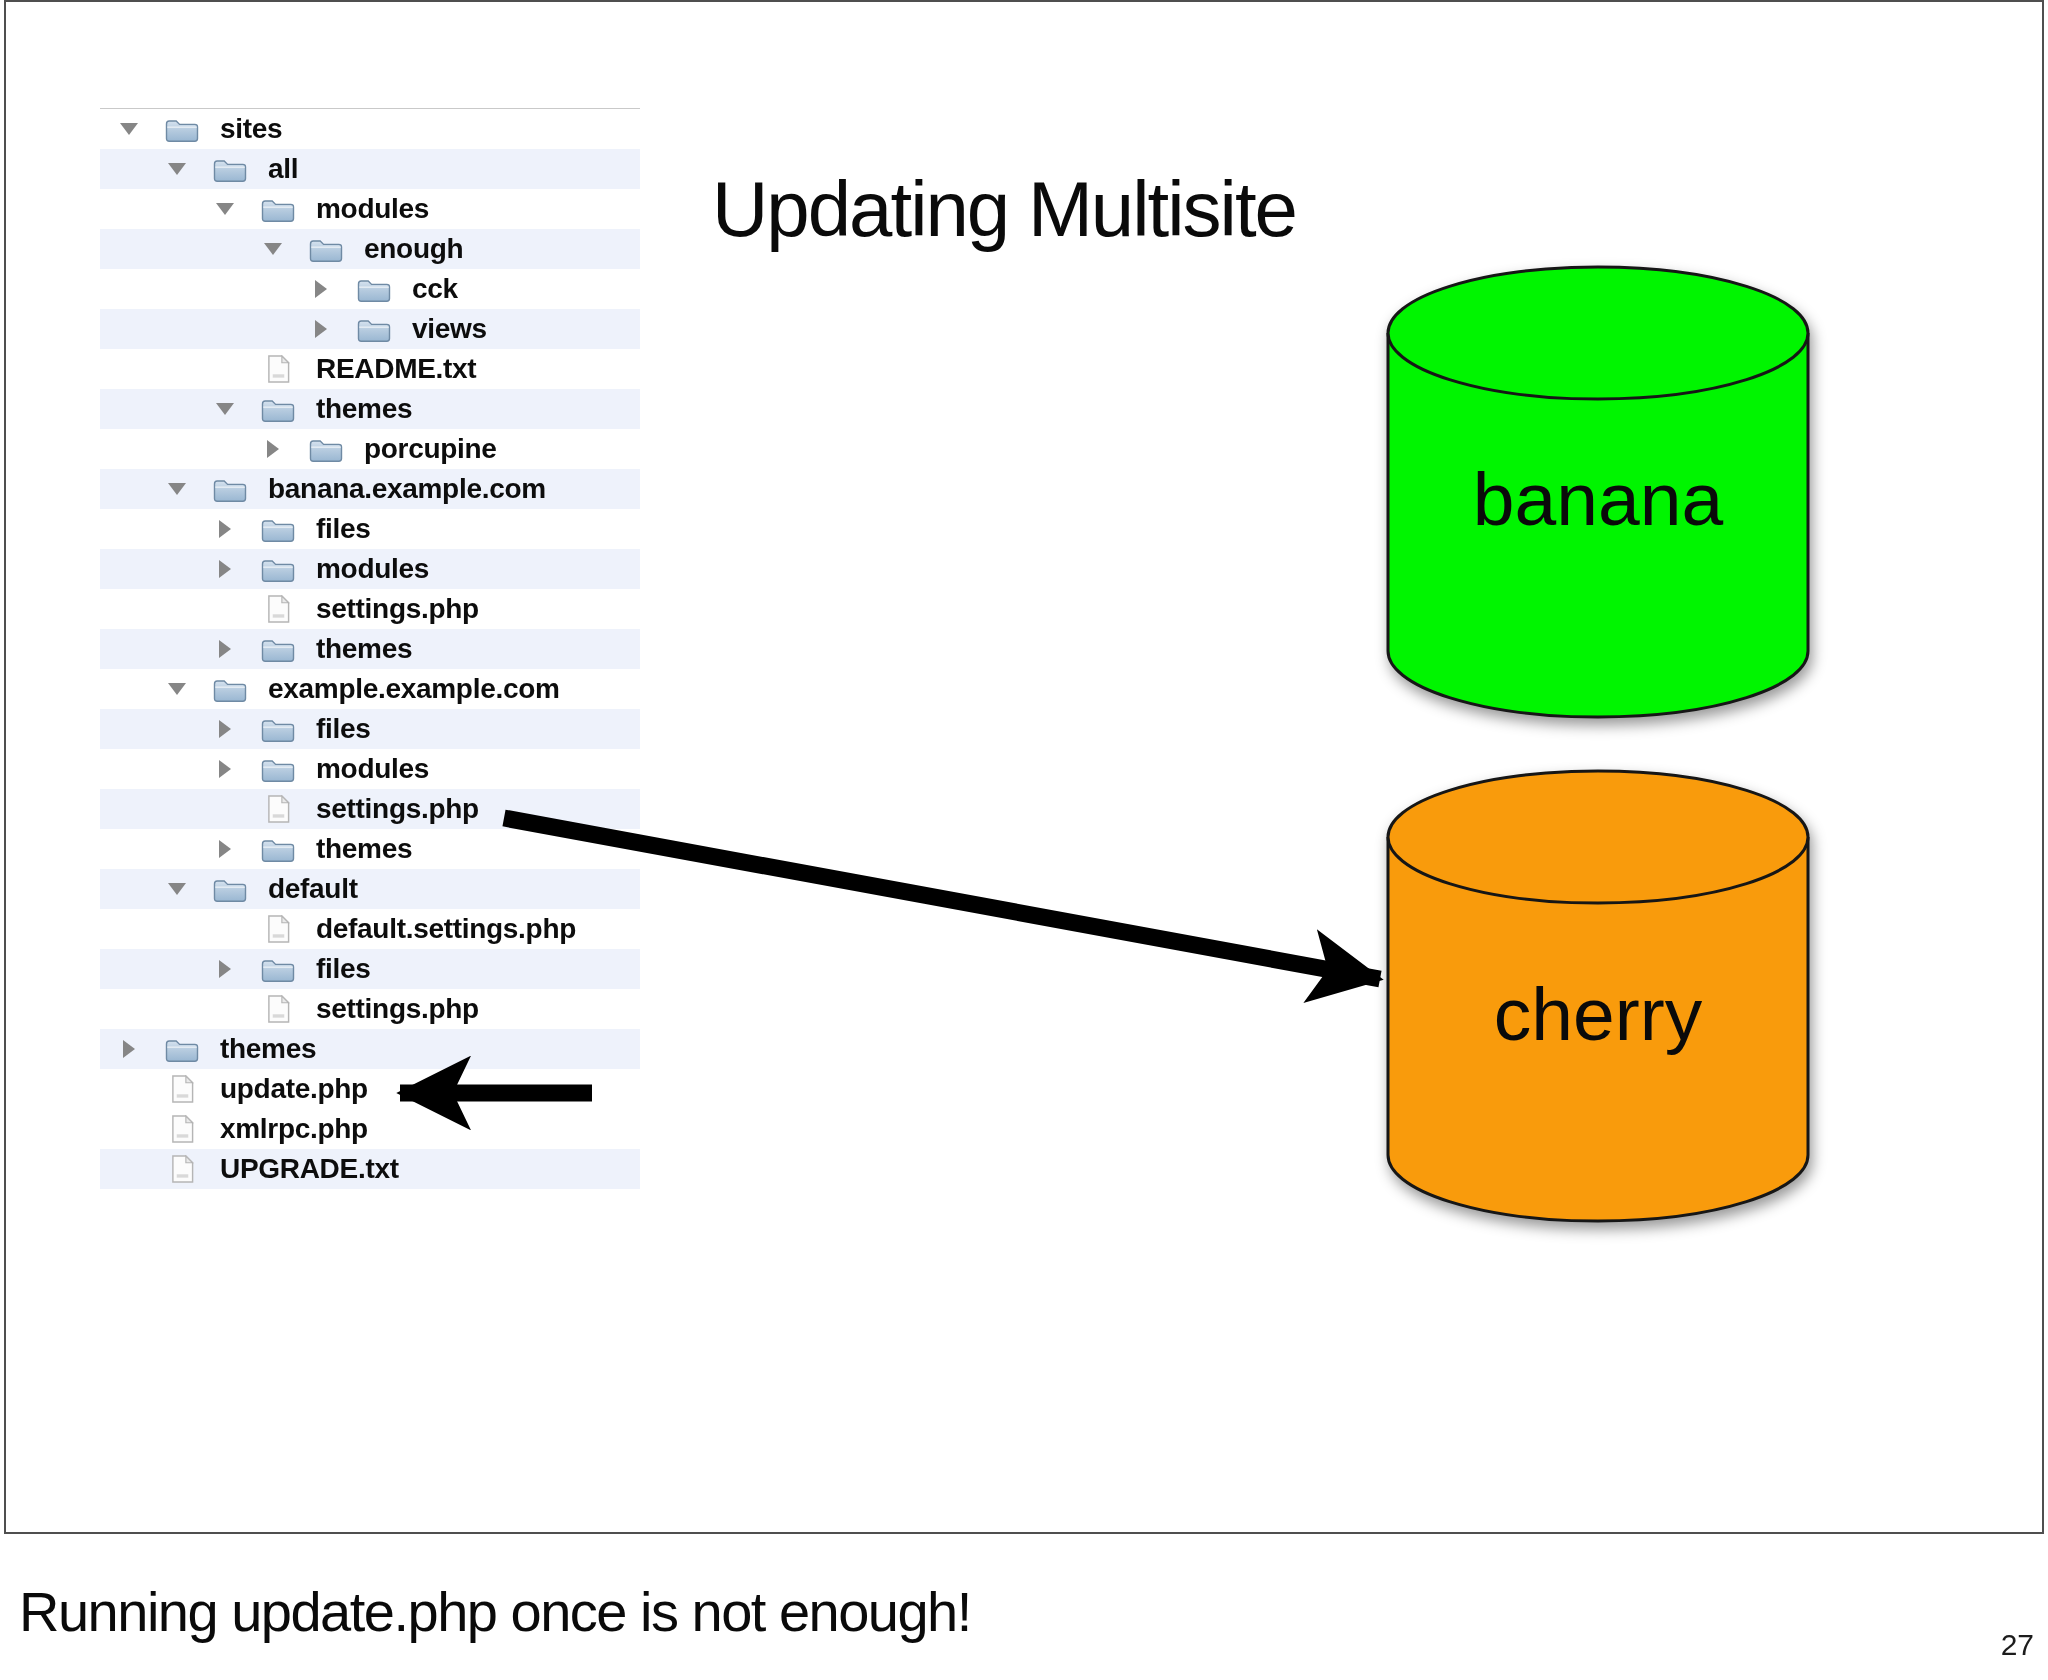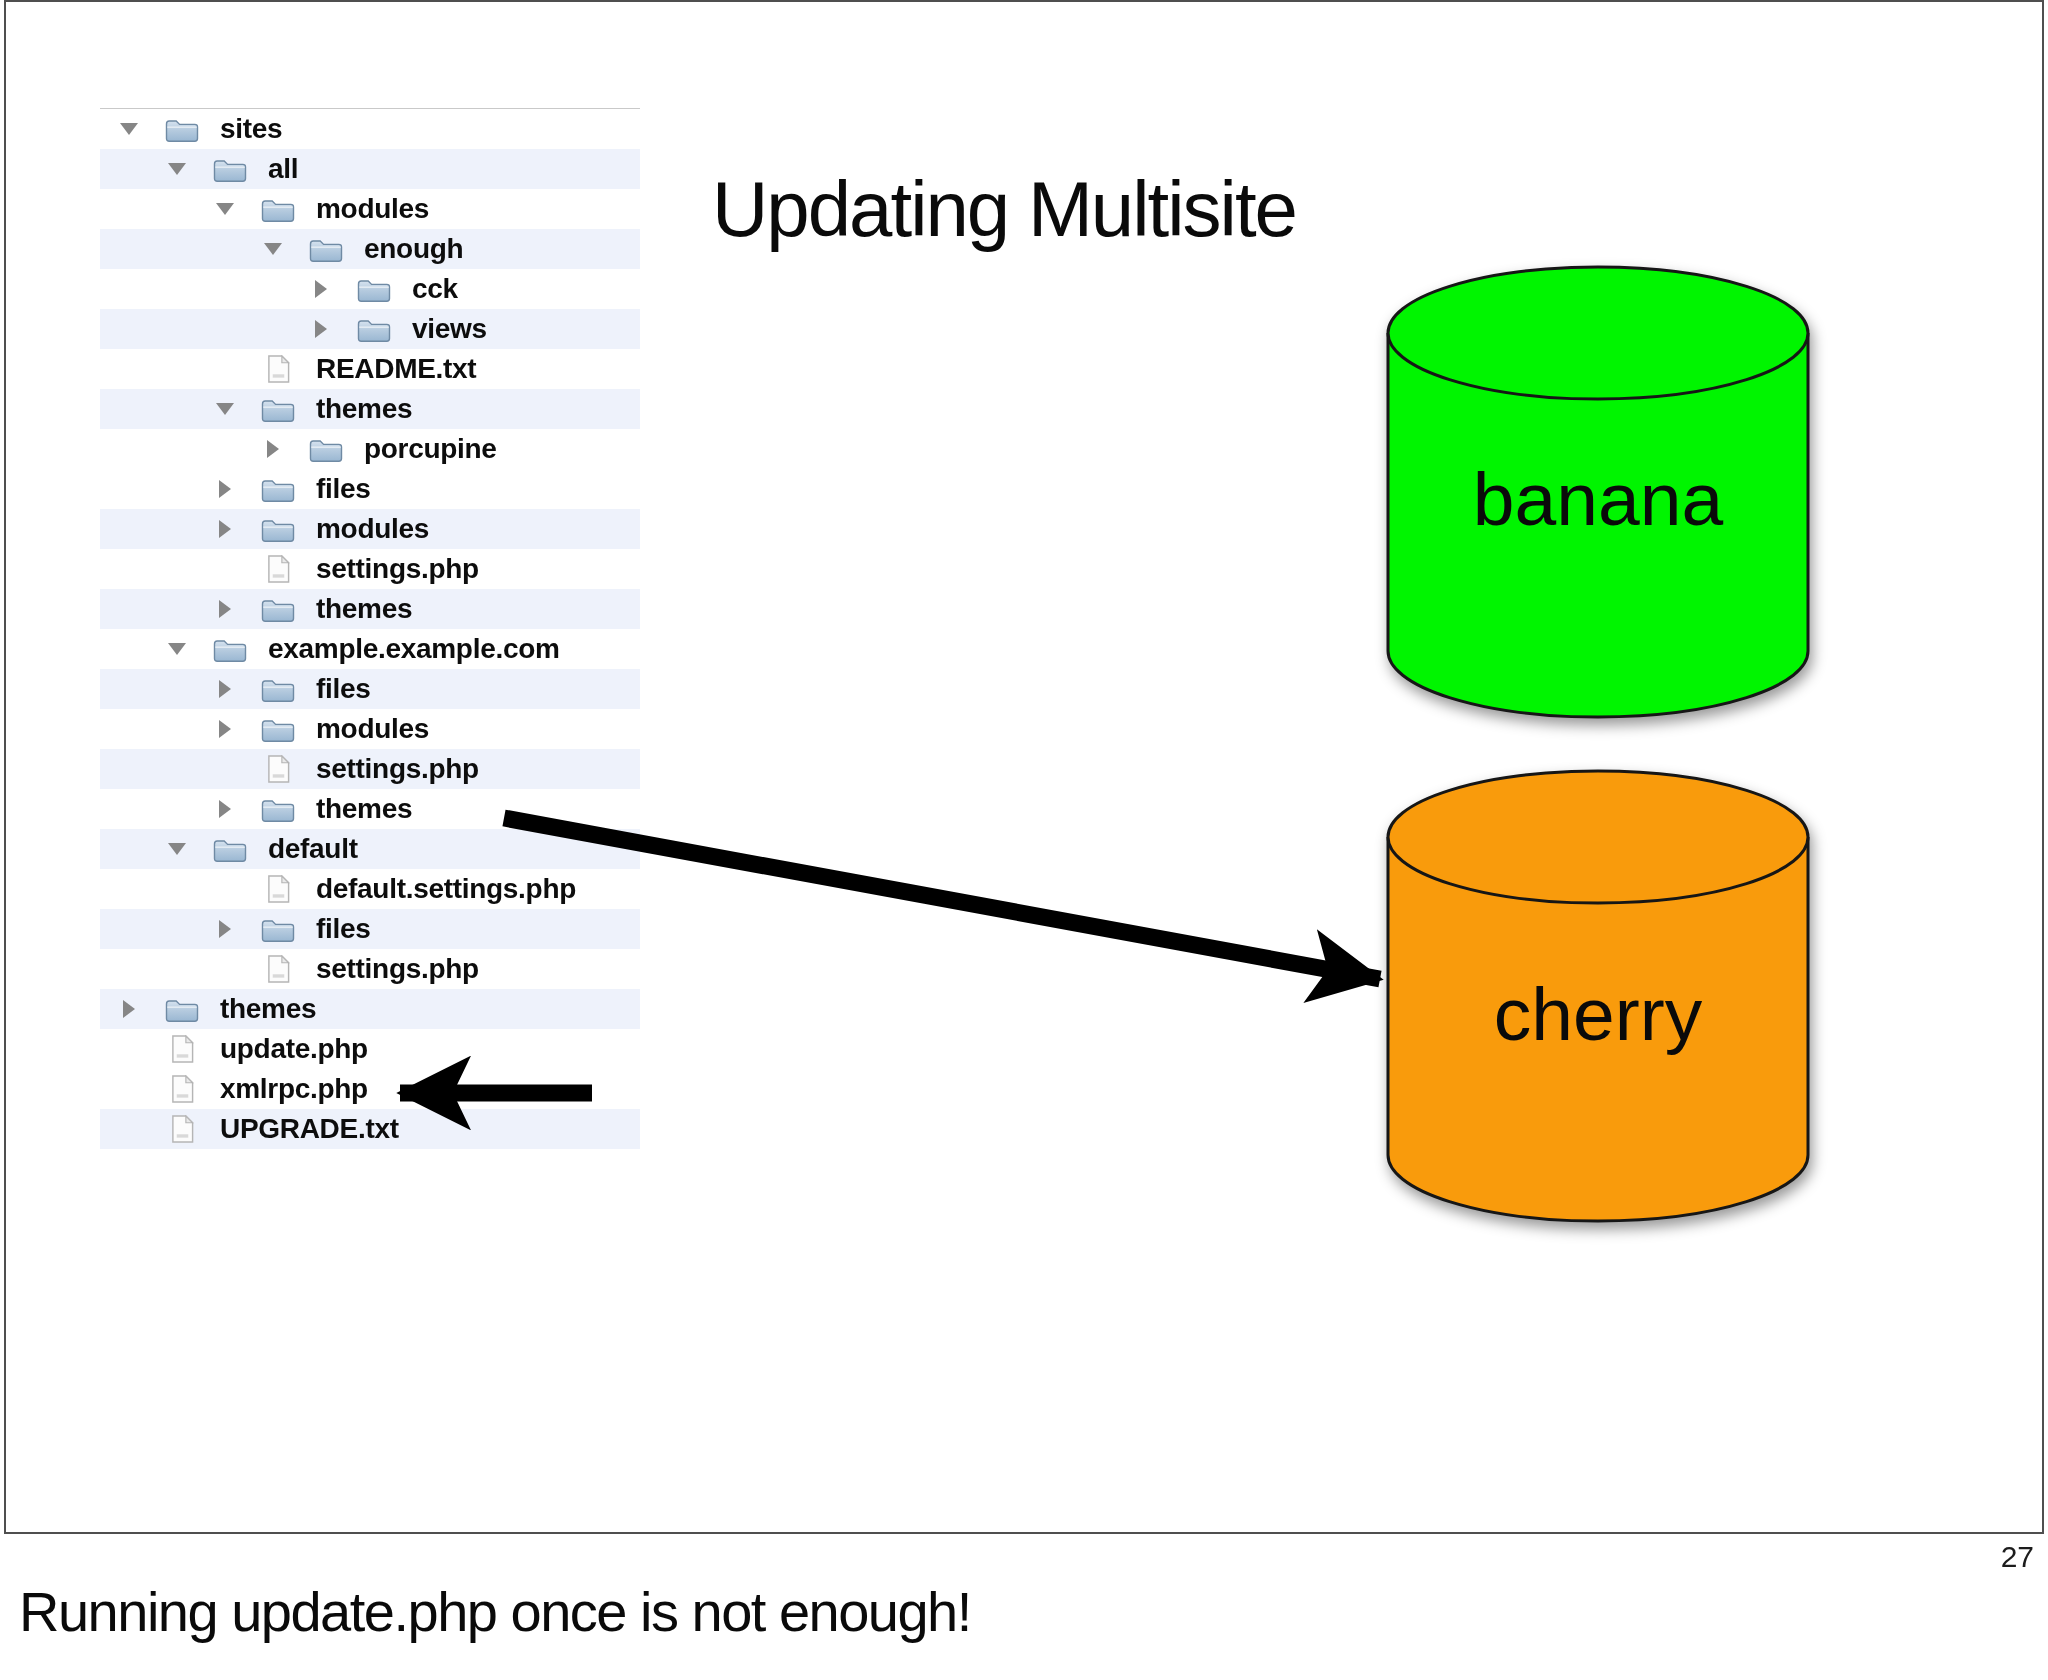--- a/index.html
+++ b/index.html
@@ -27,21 +27,21 @@
 
   
   .db{position:absolute;filter:drop-shadow(3px 7px 7px rgba(0,0,0,0.40));}
   .db text{font-family:"Liberation Sans",sans-serif;font-size:75px;font-weight:500;fill:#0a0a0a;}
 
   
   .arrows{position:absolute;left:0;top:0;pointer-events:none;}
 
   .caption{position:absolute;left:19px;top:1580px;font-size:56px;line-height:1.15;
            letter-spacing:-1.5px;color:#0a0a0a;white-space:nowrap;}
-  .page-number{position:absolute;right:14px;top:1540px;font-size:30px;color:#1c1c1c;}
+  .page-number{position:absolute;right:14px;top:1628px;font-size:30px;color:#1c1c1c;}
 
   .hidden-defs{position:absolute;width:0;height:0;overflow:hidden;}
 </style>
 </head>
 <body>
 
 <svg class="hidden-defs" aria-hidden="true">
   <defs>
     <linearGradient id="gfold" x1="0" y1="0" x2="0" y2="1">
       <stop offset="0" stop-color="#d6e2ef"></stop>
@@ -140,20 +140,29 @@
   </div>
       <div class="tree-row plain" style="padding-left: 158px;">
     <span class="twisty right"></span>
     <span class="icon">
           <svg width="34" height="28" viewBox="0 0 34 28">
             <use href="#sym-folder"></use>
           </svg>
         </span>
     <span class="tree-label">porcupine</span>
   </div>
+      <div class="tree-row striped" style="padding-left: 62px;">
+    <span class="twisty down"></span>
+    <span class="icon">
+          <svg width="34" height="28" viewBox="0 0 34 28">
+            <use href="#sym-folder"></use>
+          </svg>
+        </span>
+    <span class="tree-label">banana.example.com</span>
+  </div>
       <div class="tree-row plain" style="padding-left: 110px;">
     <span class="twisty right"></span>
     <span class="icon">
           <svg width="34" height="28" viewBox="0 0 34 28">
             <use href="#sym-folder"></use>
           </svg>
         </span>
     <span class="tree-label">files</span>
   </div>
       <div class="tree-row striped" style="padding-left: 110px;">

